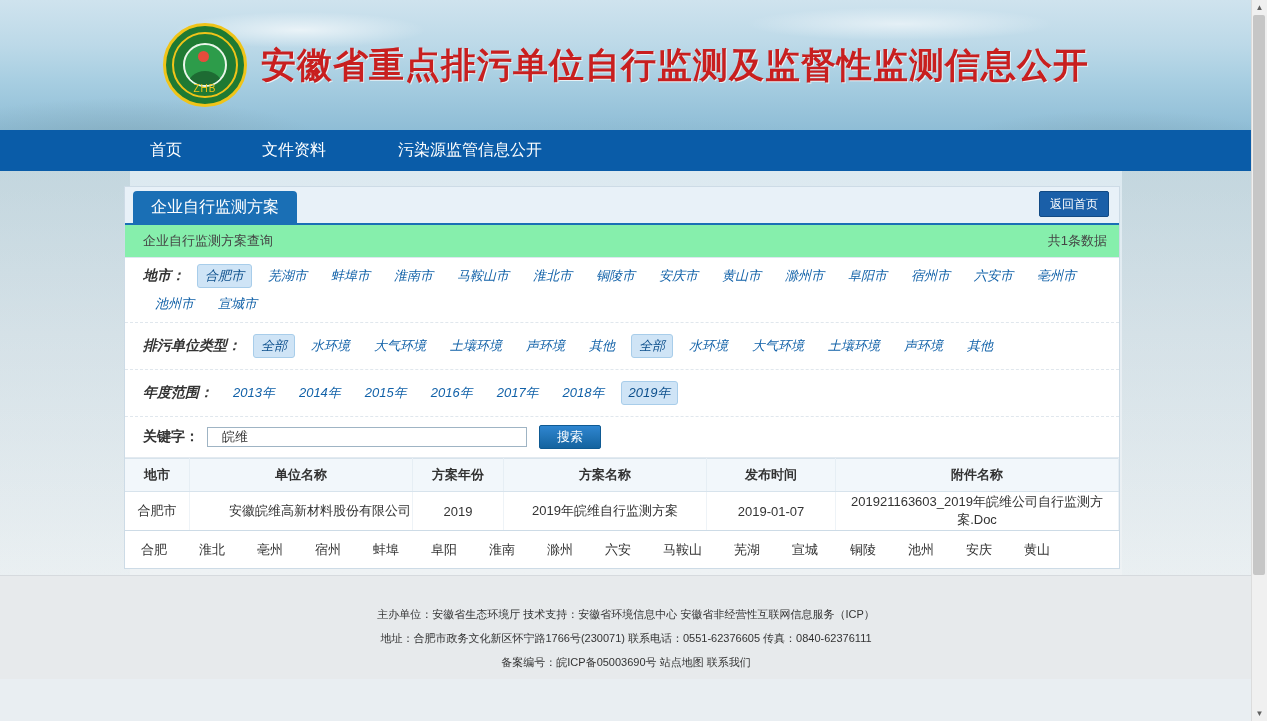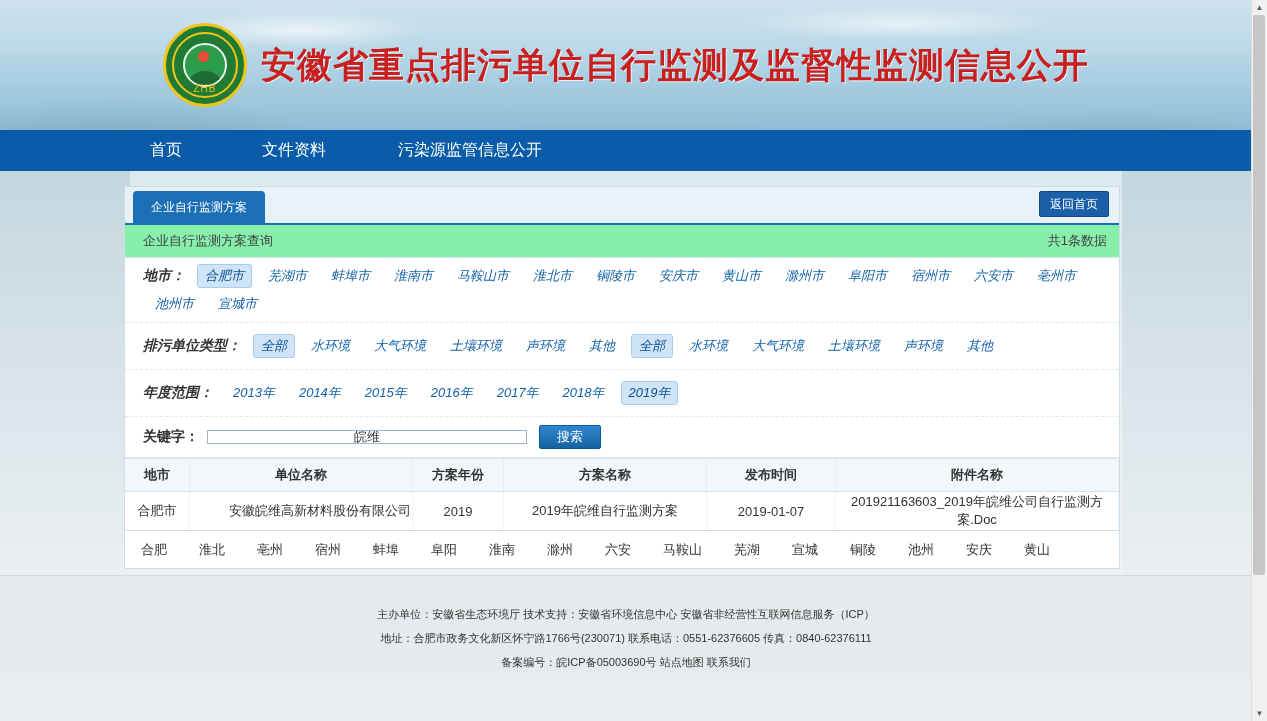--- a/index.html
+++ b/index.html
@@ -166,21 +166,21 @@
   }
   .panel-tab {
     position: absolute;
     left: 8px;
     top: 4px;
     height: 32px;
     line-height: 32px;
     padding: 0 18px;
     background: #1a6fb5;
     color: #fff;
-    font-size: 12px;
+    font-size: 16px;
     border-radius: 4px 4px 0 0;
   }
   .home-btn {
     position: absolute;
     right: 10px;
     top: 4px;
     height: 24px;
     line-height: 24px;
     padding: 0 10px;
     background: #1a5fa8;
@@ -235,29 +235,28 @@
     padding: 2px 7px;
   }
   .kw-row {
     display: flex;
     align-items: center;
     padding: 8px 10px 8px 18px;
     border-bottom: 1px solid #e3eaf0;
   }
   .kw-input {
     width: 320px;
-    height: 14px;
+    height: 20px;
     border: 1px solid #9fb4c4;
     background: #fff;
-    padding: 0 6px;
+    padding: 0 14px;
     font-size: 13px;
     color: #333;
     font-family: "Liberation Sans", sans-serif;
     box-sizing: border-box;
-    text-align: center;
   }
   .search-btn {
     margin-left: 12px;
     width: 62px;
     height: 24px;
     background: linear-gradient(180deg,#2f86d0,#14639f);
     border: 1px solid #0f5governs;
     border: 1px solid #0f5a93;
     color: #fff;
     font-size: 13px;

